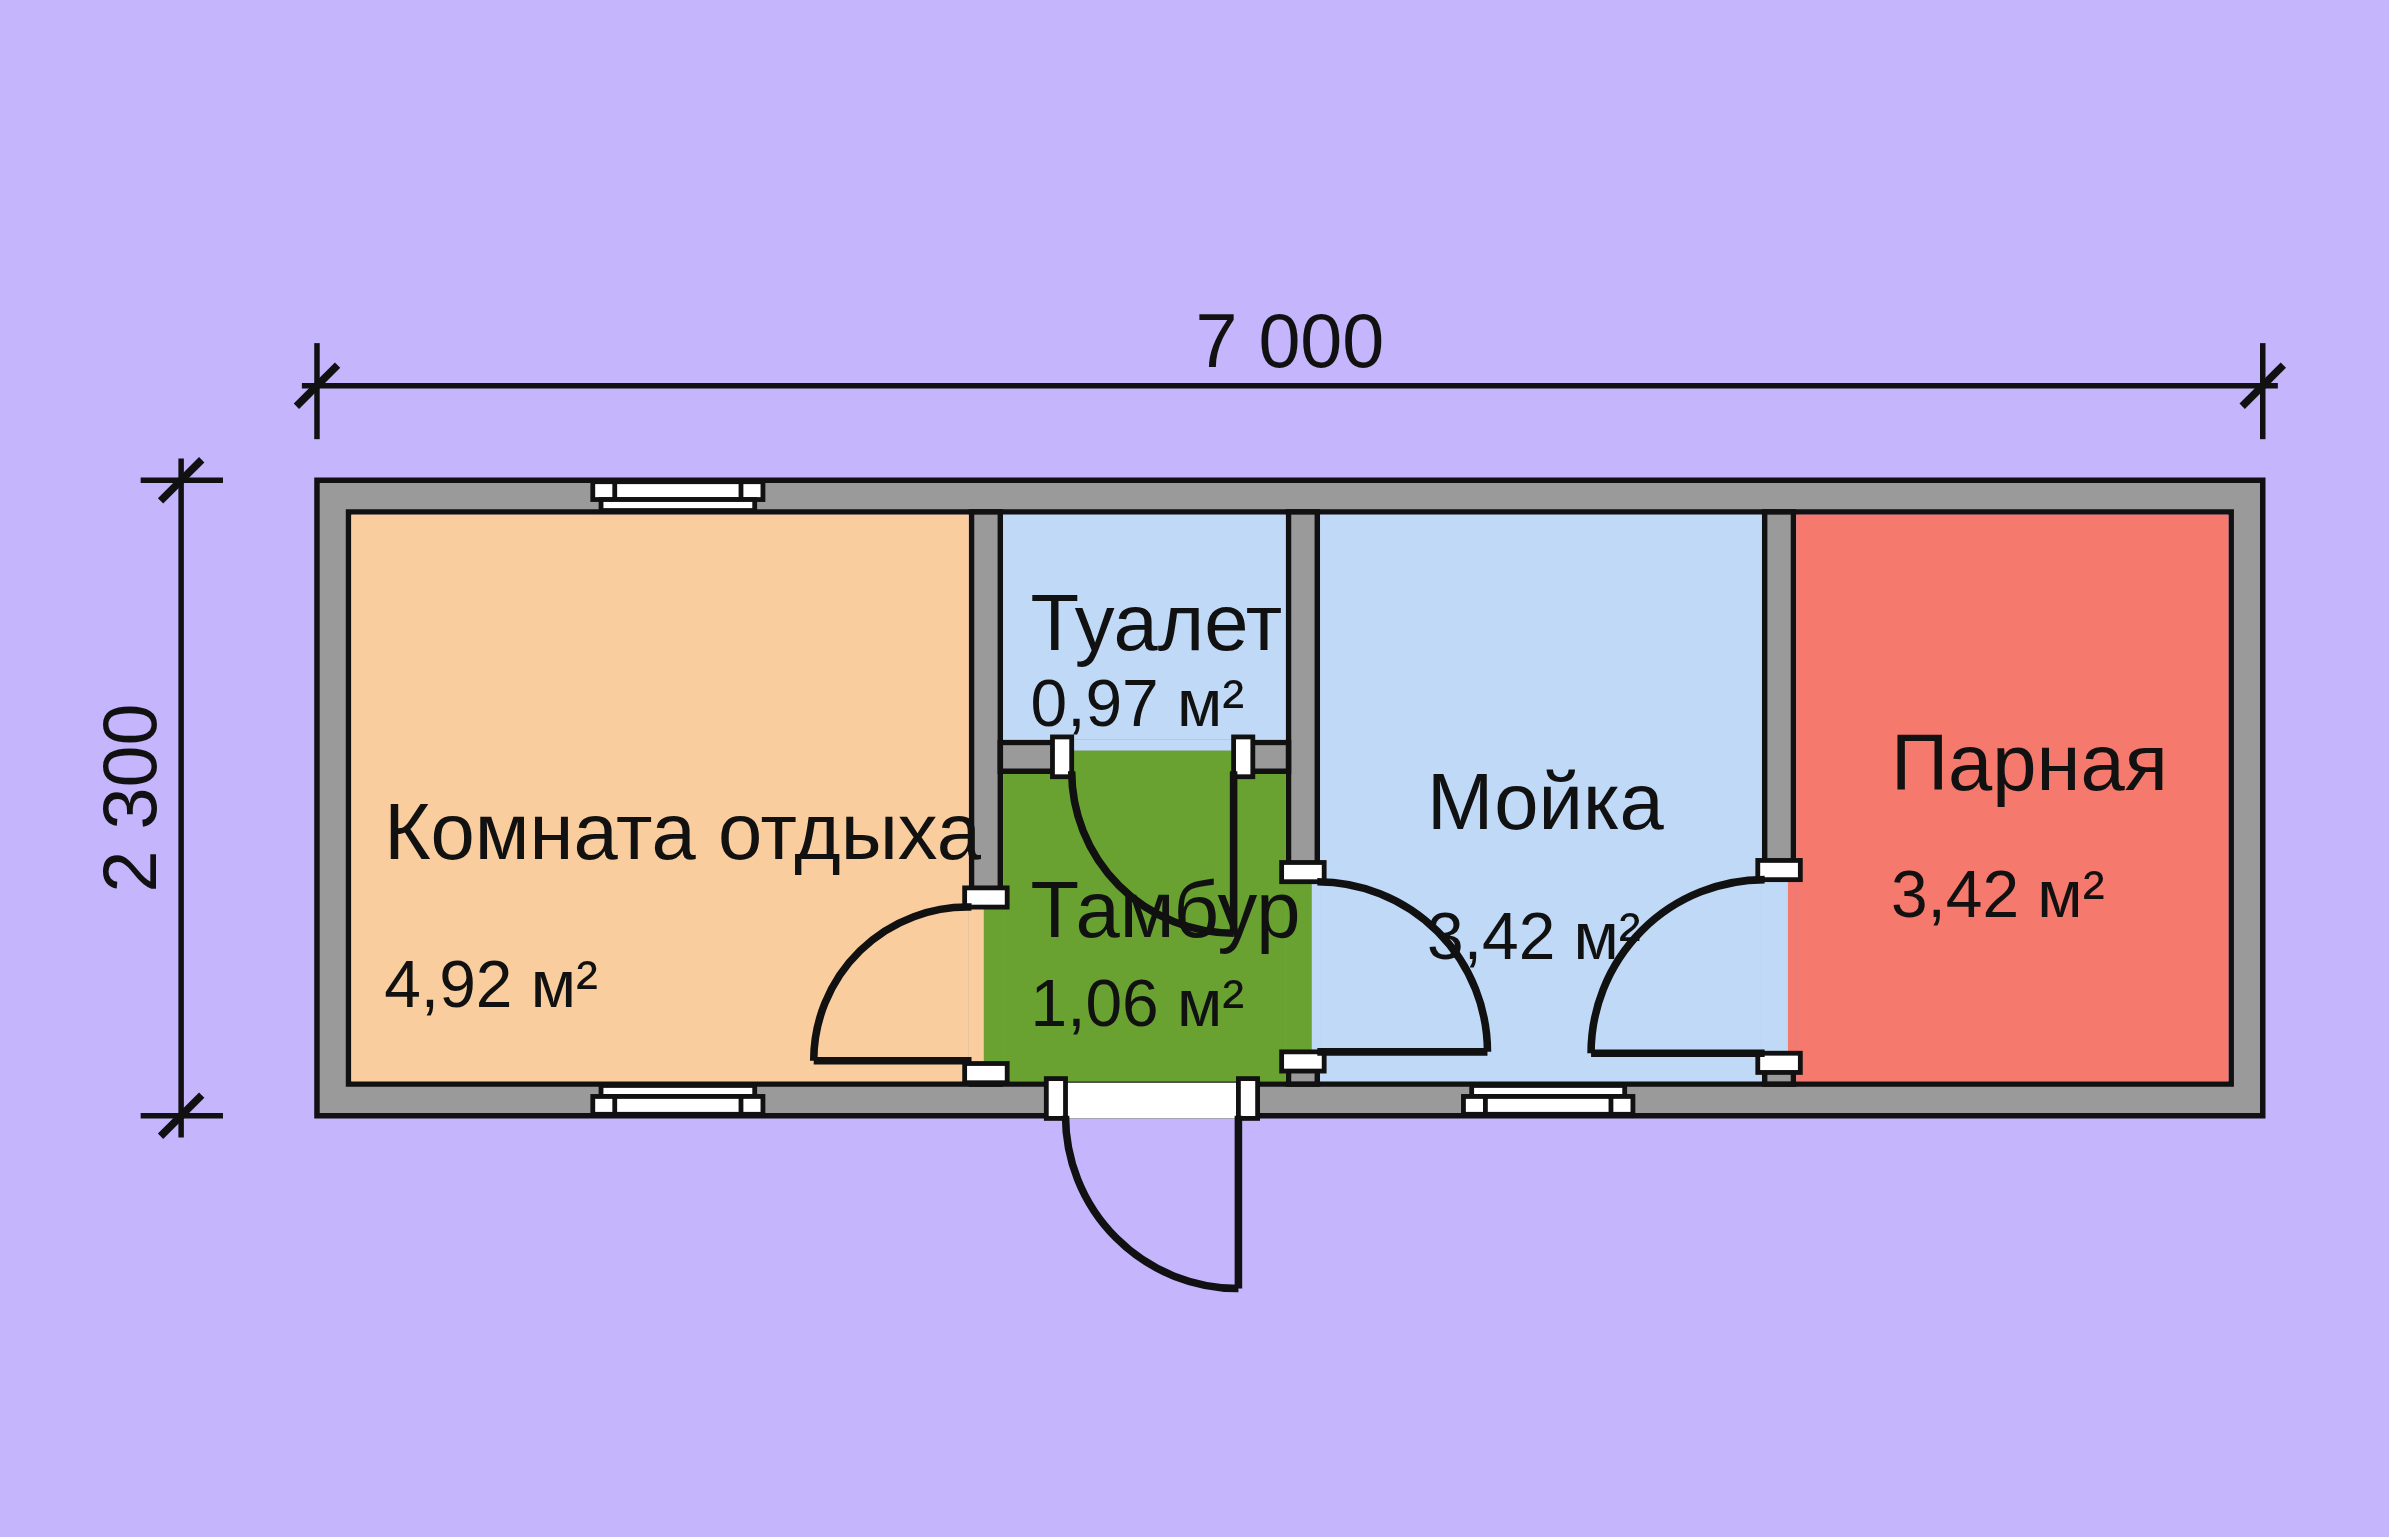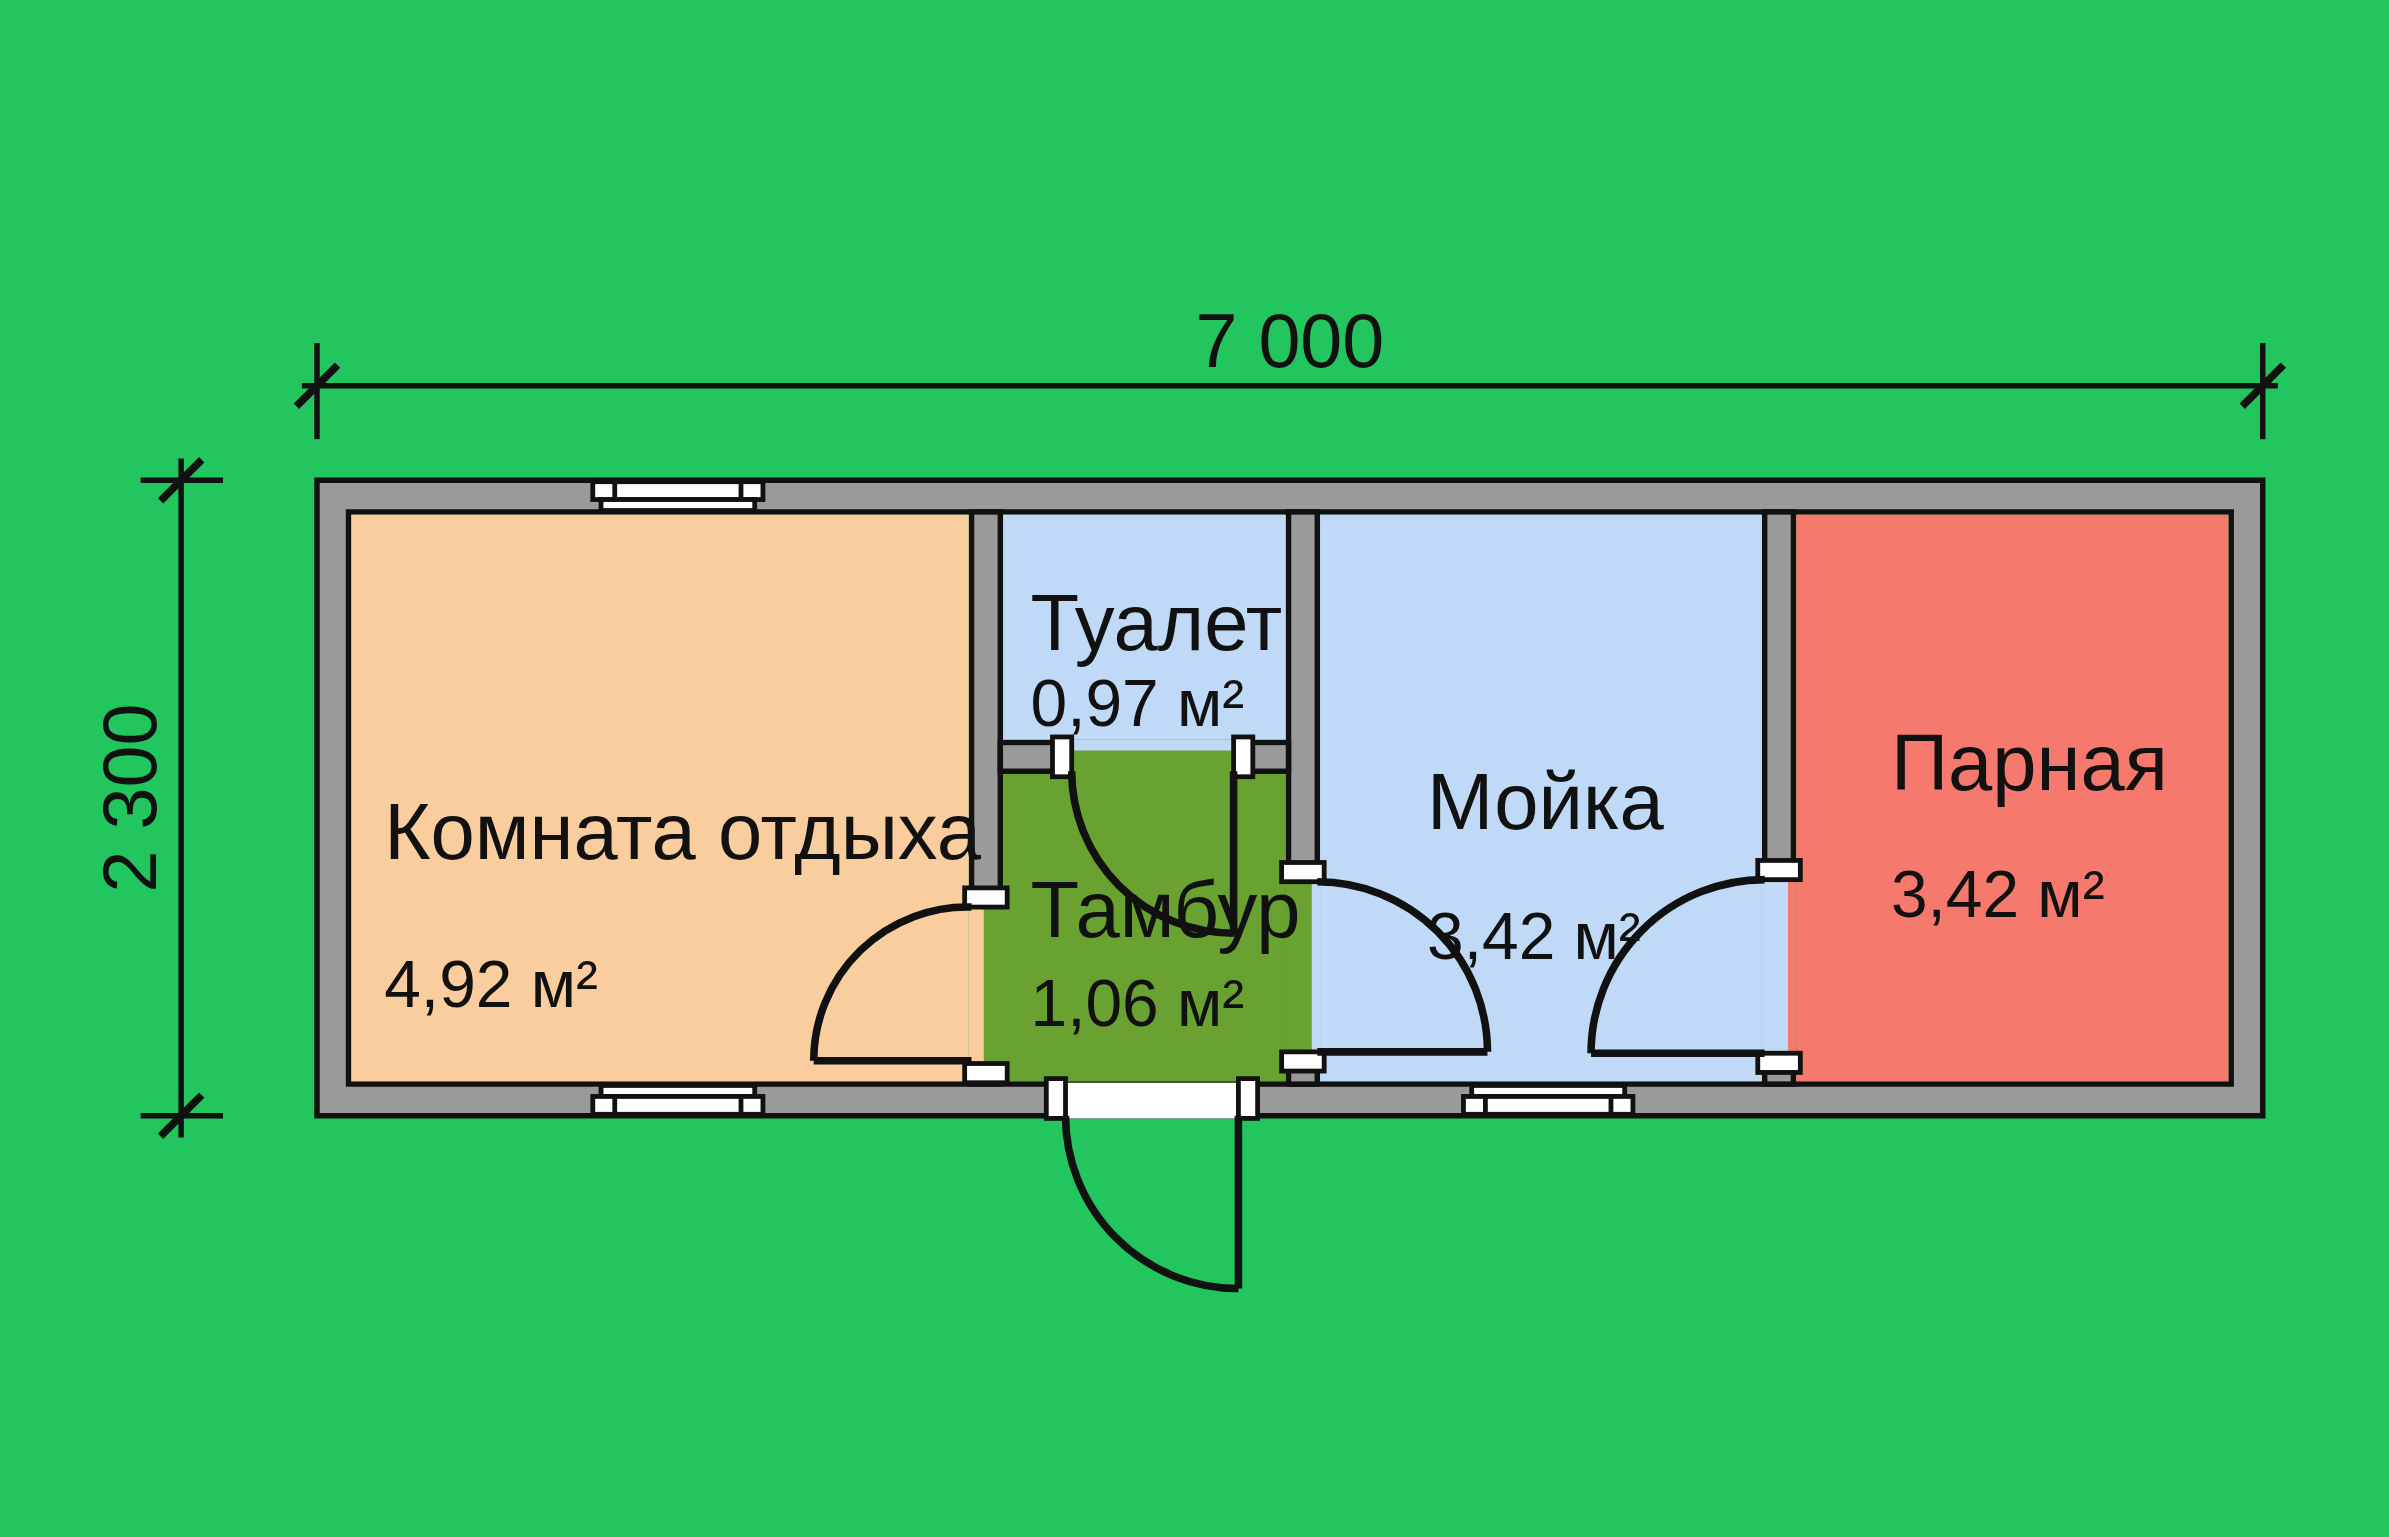--- a/index.html
+++ b/index.html
@@ -3,21 +3,21 @@
 <meta charset="utf-8">
 <style>
   html, body {
     margin: 0;
     padding: 0;
     background: #ffffff;
   }
   .page {
     width: 2389px;
     height: 1537px;
-    background: #22c55e;
+    background: #c4b5fd;
     position: relative;
     font-family: "Liberation Sans", sans-serif;
   }
   svg { display: block; }
   .dim-line   { stroke: #111; stroke-width: 8; fill: none; }
   .dim-tick   { stroke: #111; stroke-width: 11; fill: none; }
   .wall       { stroke: #111; stroke-width: 8; }
   .jamb       { fill: #ffffff; stroke: #111; stroke-width: 7; }
   .win        { fill: #ffffff; stroke: #111; stroke-width: 7; }
   .win-div    { stroke: #111; stroke-width: 7; }

